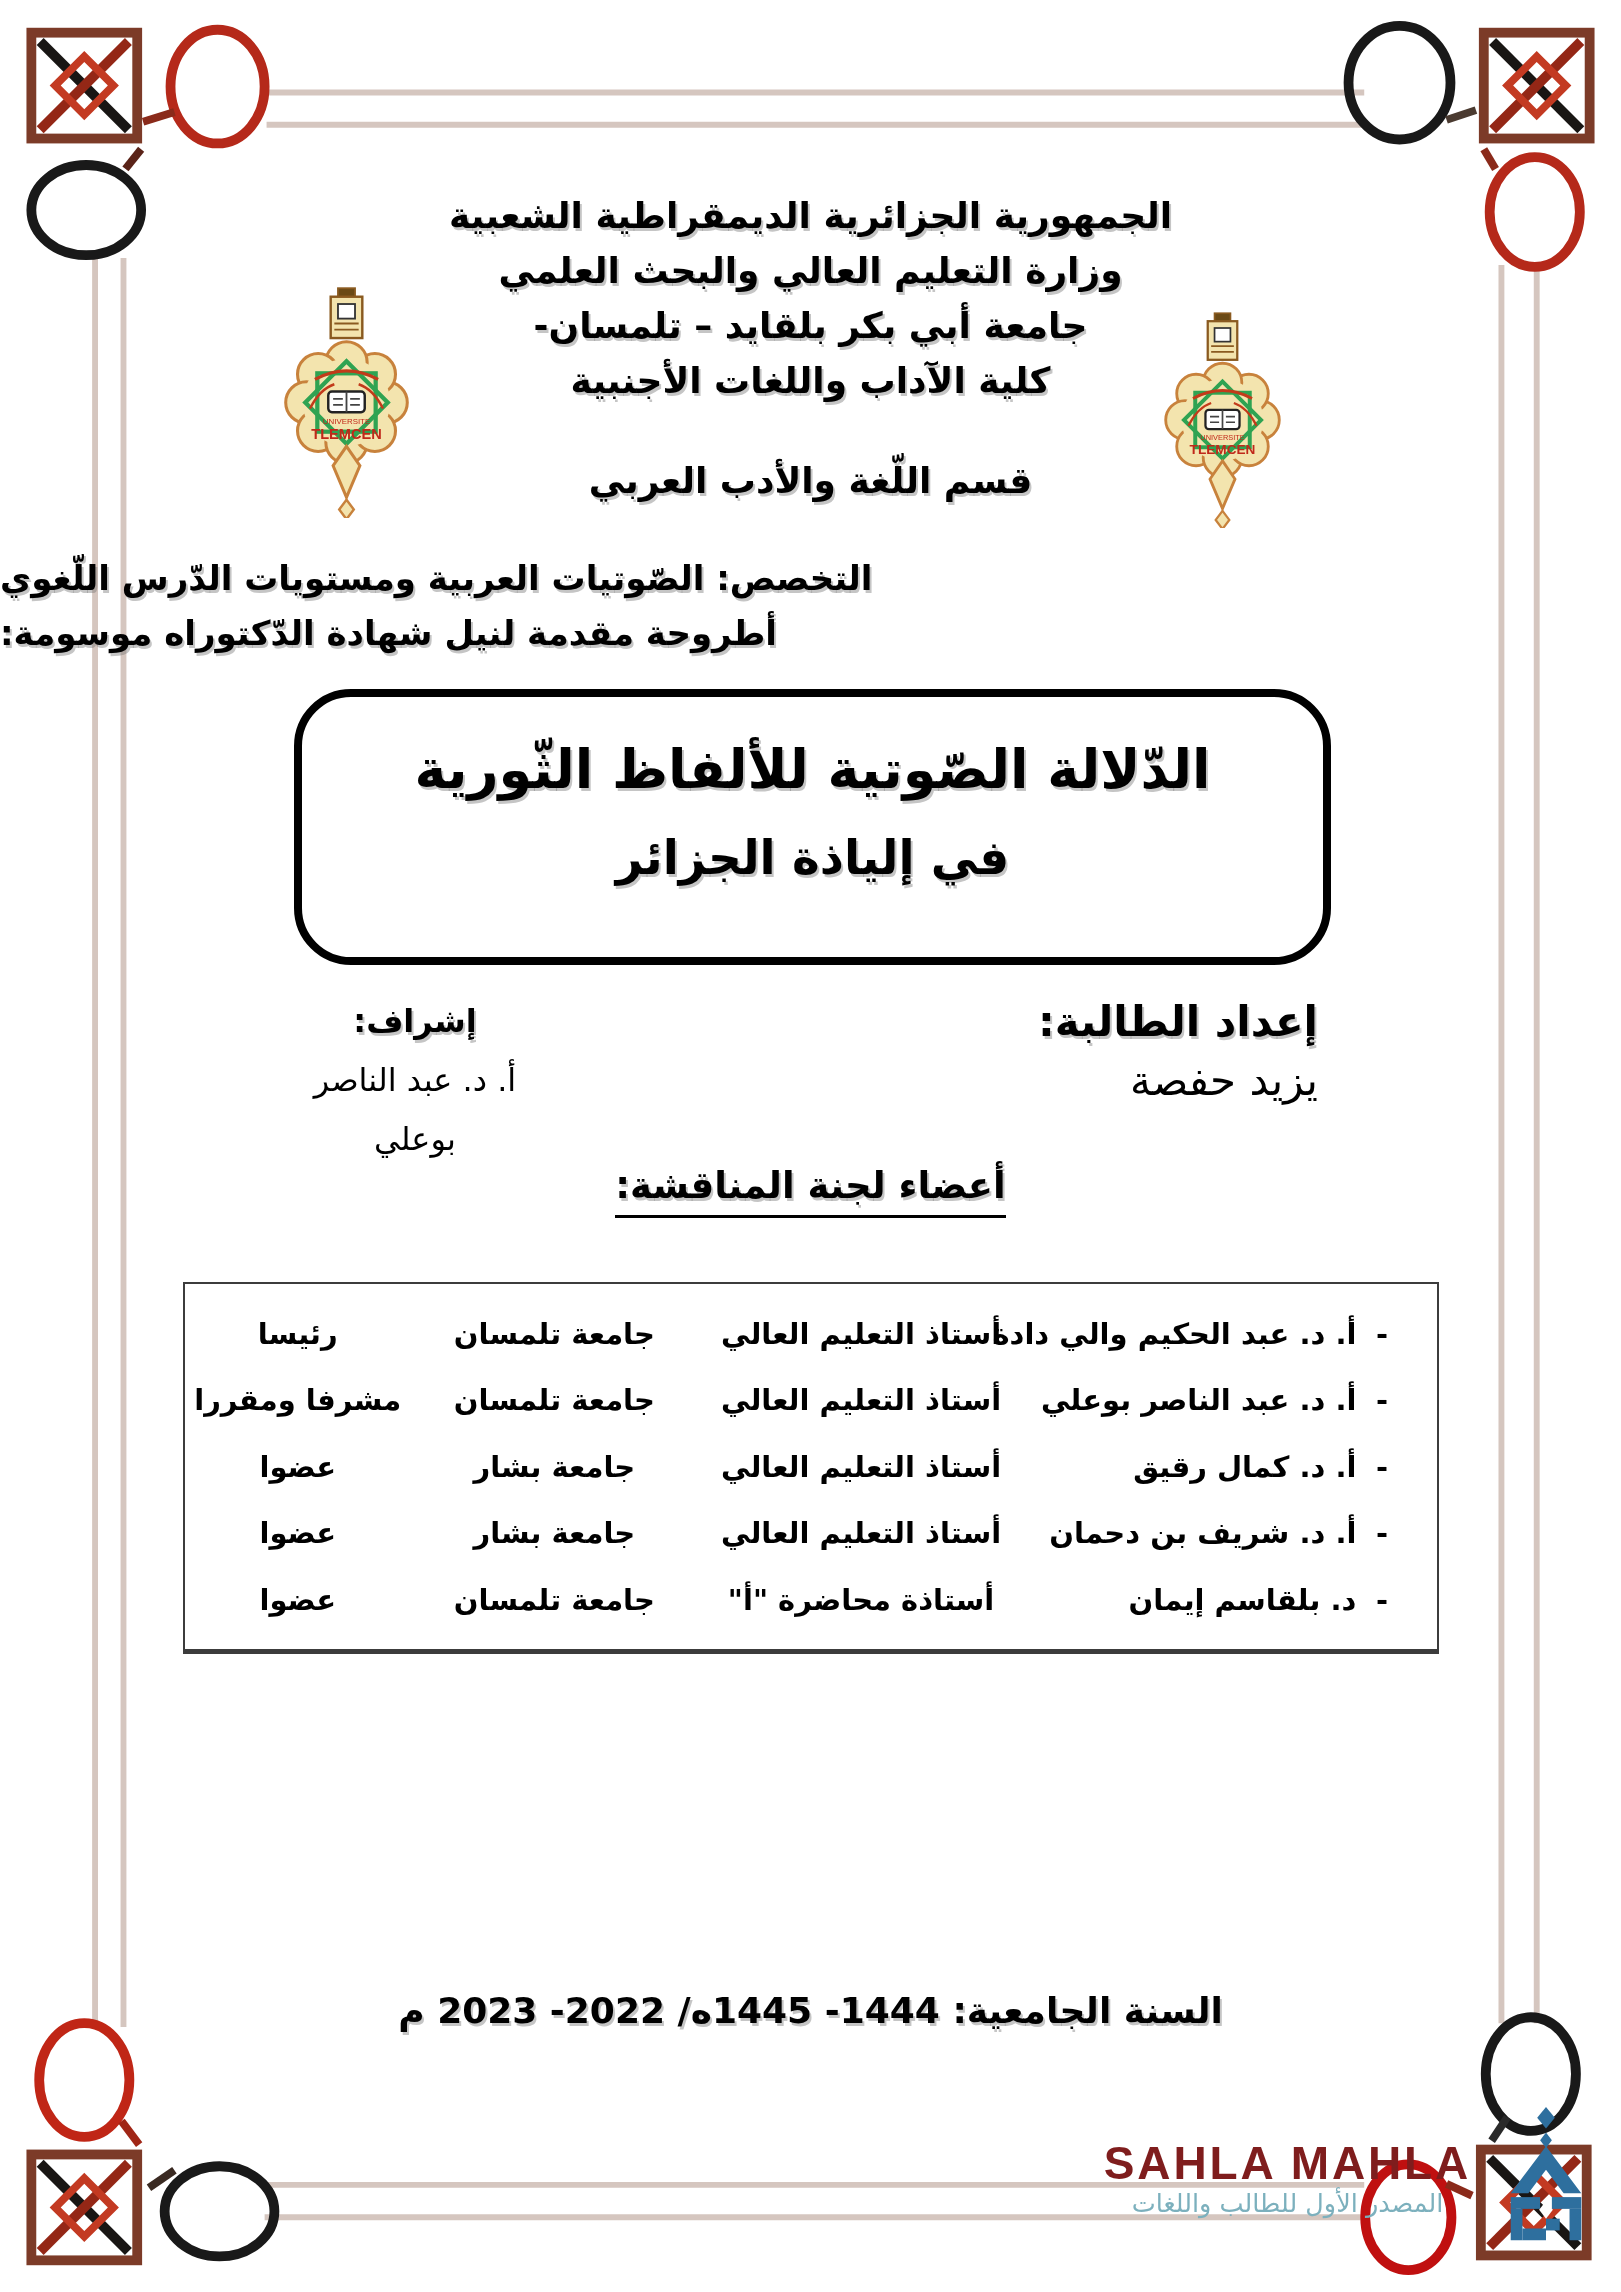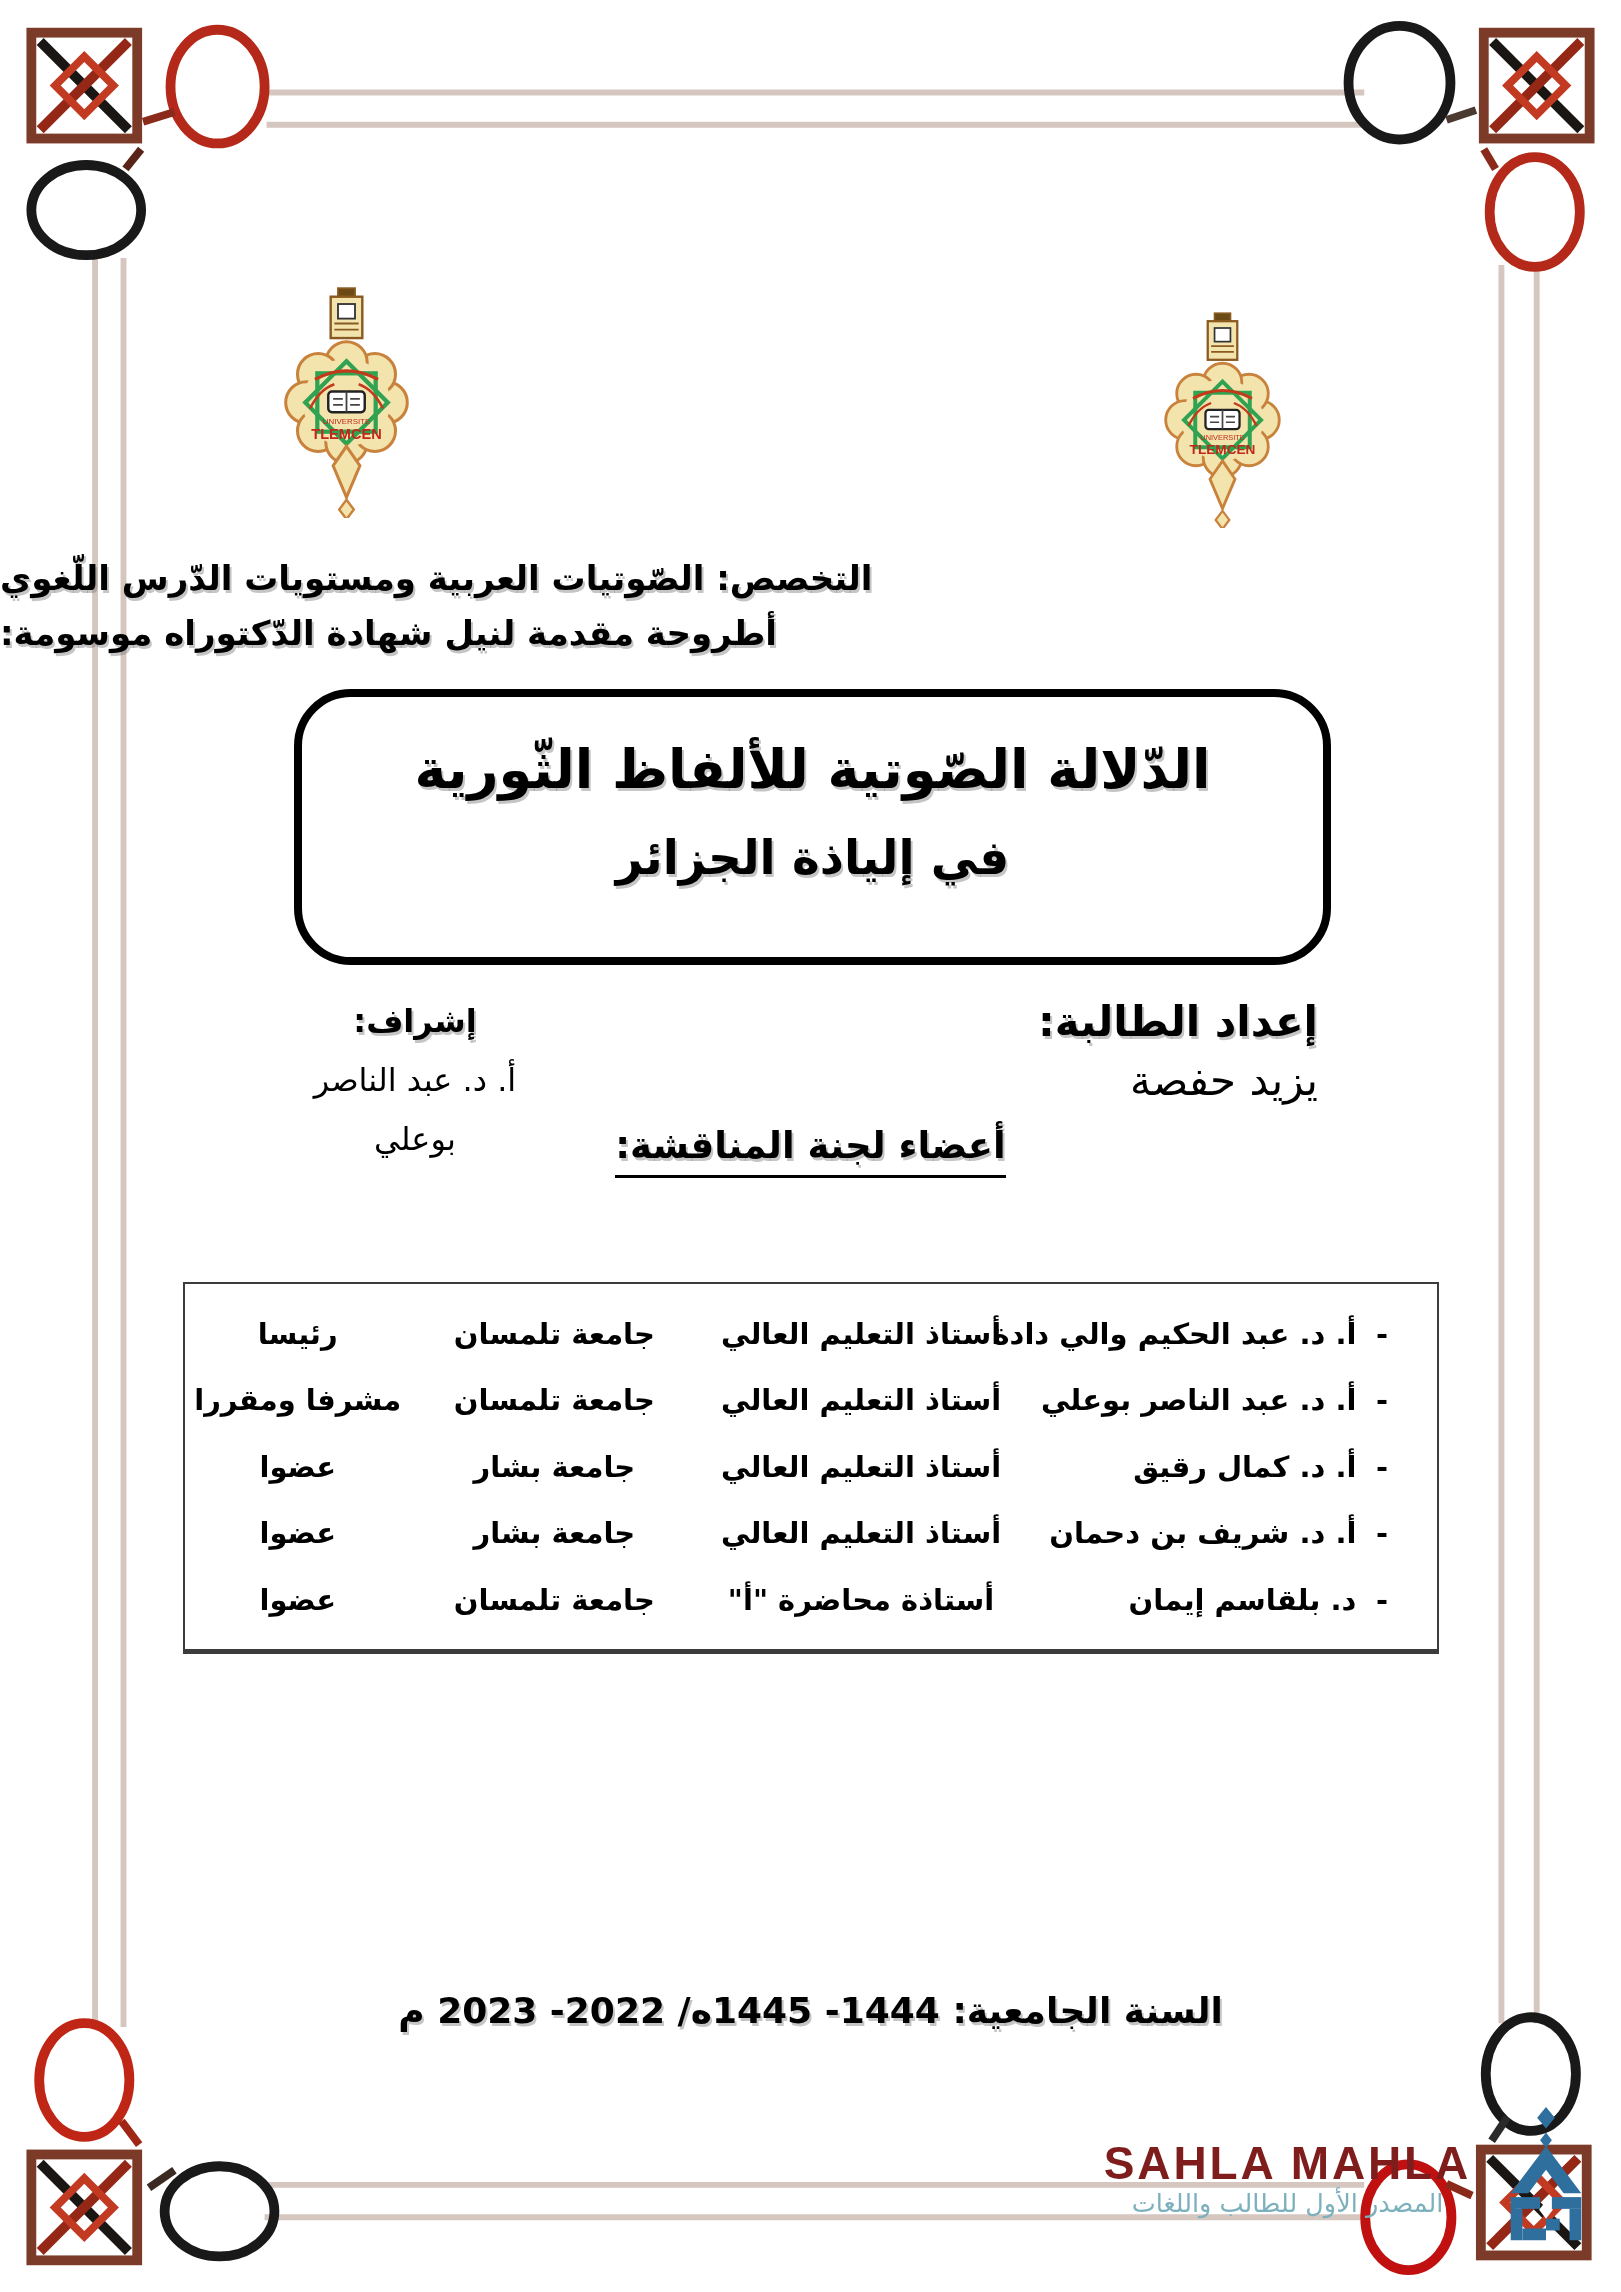--- a/index.html
+++ b/index.html
@@ -41,21 +41,21 @@
     text-align:right; font-size:42px; line-height:59px;
   }
   .sup-block {
     position:absolute; top:992px; left:272px; width:286px;
     text-align:center; font-size:32px; line-height:59px;
   }
   .plabel { font-weight:bold; }
   .pname  { font-weight:normal; }
 
   .committee-heading {
-    position:absolute; top:1124px; left:0; width:100%;
+    position:absolute; top:1164px; left:0; width:100%;
     text-align:center; font-size:37px; font-weight:bold;
   }
   .committee-heading span { border-bottom:3.9px solid #000; padding-bottom:7.8px; }
 
   .committee {
     position:absolute; left:183px; top:1282px; width:1256px; height:372px;
     border:2.9px solid #3c3c3c; border-bottom-width:5.9px; box-sizing:border-box;
     display:flex; flex-direction:column; justify-content:space-evenly;
     direction:rtl; font-weight:bold; font-size:29px;
   }
@@ -183,20 +183,27 @@
         <text x="70" y="113" font-size="6.5" fill="#c0281a" text-anchor="middle" font-family="Liberation Sans, sans-serif">UNIVERSITE</text>
         <text x="70" y="125" font-size="12" font-weight="bold" fill="#c0281a" text-anchor="middle" font-family="Liberation Sans, sans-serif">TLEMCEN</text>
         <path d="M70,131 l11,16 l-11,26 l-11,-26 Z" fill="#f3e4ae" stroke="#c8823c" stroke-width="2.5"></path>
         <path d="M70,175 l6,8 l-6,8 l-6,-8 Z" fill="#f3e4ae" stroke="#c8823c" stroke-width="2"></path>
       </g>
     </defs>
   </svg>
 
   <div class="content">
 
+    <div class="header ar">
+      <div class="sh">الجمهورية الجزائرية الديمقراطية الشعبية</div>
+      <div class="sh">وزارة التعليم العالي والبحث العلمي</div>
+      <div class="sh">جامعة أبي بكر بلقايد – تلمسان-</div>
+      <div class="sh">كلية الآداب واللغات الأجنبية</div>
+      <div class="dept-line sh">قسم اللّغة والأدب العربي</div>
+    </div>
 
     <svg class="emblem emblem-left" width="171" height="231" viewBox="0 0 140 190">
         <use href="#uni-logo"></use>
       </svg>
     <svg class="emblem emblem-right" width="159" height="216" viewBox="0 0 140 190">
         <use href="#uni-logo"></use>
       </svg>
 
     <div class="spec ar">
       <div class="sh">التخصص: الصّوتيات العربية ومستويات الدّرس اللّغوي</div>

